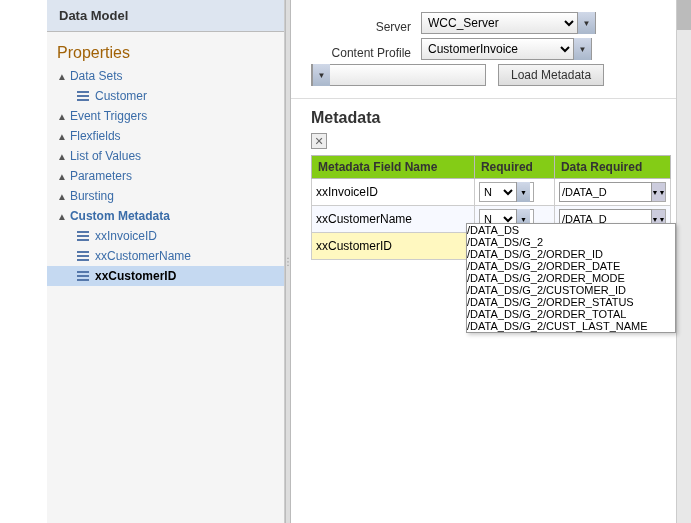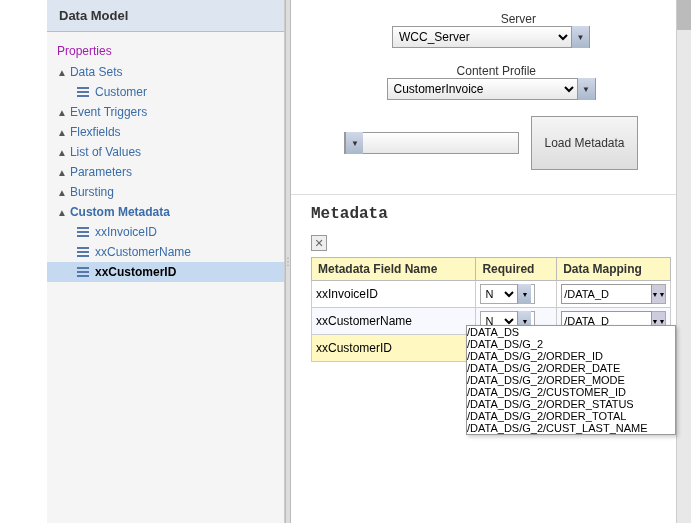--- a/index.html
+++ b/index.html
@@ -4,57 +4,57 @@
   <style>
     * { box-sizing: border-box; margin: 0; padding: 0; }
     body { font-family: Arial, Tahoma, sans-serif; font-size: 12px; background: #fff; width: 691px; height: 523px; overflow: hidden; }
 
     .container { display: flex; width: 691px; height: 523px; }
 
     
     .sidebar { width: 238px; min-width: 238px; background: #f5f5f5; border-right: 1px solid #ccc; display: flex; flex-direction: column; margin-left: 47px; }
     .sidebar-title { background: #dde5f0; padding: 8px 12px; font-size: 13px; font-weight: bold; color: #333; border-bottom: 1px solid #bbb; }
     .sidebar-content { padding: 8px 0; flex: 1; overflow-y: auto; }
-    .properties-label { color: #a21caf; font-size: 12px; padding: 4px 10px 4px 10px; cursor: pointer; }
+    .properties-label { color: #a16207; font-size: 16px; padding: 4px 10px 4px 10px; cursor: pointer; }
     .tree-item { display: flex; align-items: center; padding: 3px 0 3px 10px; cursor: pointer; color: #333; font-size: 12px; }
     .tree-item .arrow { color: #555; margin-right: 3px; font-size: 10px; display: inline-block; }
     .tree-item .label { color: #3a6ca8; }
     .tree-item .label.active { font-weight: bold; }
     .tree-child { display: flex; align-items: flex-end; padding: 3px 0 3px 28px; cursor: pointer; font-size: 12px; }
     .tree-child .label { color: #3a6ca8; }
     .tree-child.selected { background: #c5d9f1; }
     .tree-child.selected .label { color: #000; font-weight: bold; }
     .ds-icon-lines { display: inline-flex; flex-direction: column; gap: 2px; width: 16px; height: 14px; margin-right: 4px; justify-content: center; padding: 2px; }
     .ds-icon-lines span { display: block; height: 2px; background: #5577aa; }
 
     
     .main-content { flex: 1; background: #fff; display: flex; flex-direction: column; position: relative; }
 
     
     .form-area { padding: 12px 20px 8px 20px; border-bottom: 1px solid #ddd; }
-    .form-row { display: flex; align-items: center; margin-bottom: 16px; flex-direction: column; }
+    .form-row { display: flex; align-items: flex-end; margin-bottom: 4px; }
     .form-label { width: 110px; text-align: right; padding-right: 10px; color: #333; font-size: 12px; }
-    .form-select-server { width: 198px; }
-    .form-select-content { width: 209px; }
+    .form-select-server { width: 175px; }
+    .form-select-content { width: 171px; }
     .form-select-rules { width: 175px; }
     .select-wrapper { position: relative; border: 1px solid #999; background: linear-gradient(to bottom, #fff, #e8e8e8); display: flex; align-items: center; height: 22px; }
     .select-wrapper select { border: none; background: transparent; font-size: 12px; flex: 1; padding: 0 2px; height: 100%; outline: none; }
     .select-arrow { width: 18px; height: 22px; background: linear-gradient(to bottom, #d0d8e8, #aab8cc); border-left: 1px solid #999; display: flex; align-items: center; justify-content: center; cursor: pointer; flex-shrink: 0; }
     .select-arrow::after { content: '▼'; font-size: 8px; color: #333; }
 
-    .load-btn { padding: 19px 12px; background: linear-gradient(to bottom, #f5f5f5, #ddd); border: 1px solid #999; cursor: pointer; font-size: 12px; color: #333; margin-left: 4px; }
+    .load-btn { padding: 3px 12px; background: linear-gradient(to bottom, #f5f5f5, #ddd); border: 1px solid #999; cursor: pointer; font-size: 12px; color: #333; margin-left: 4px; }
 
     
     .metadata-section { padding: 10px 20px; flex: 1; overflow-y: auto; }
-    .metadata-title { font-size: 16px; font-weight: bold; color: #333; margin-bottom: 12px; font-family: Liberation Mono, monospace; }
+    .metadata-title { font-size: 16px; font-weight: bold; color: #333; margin-bottom: 6px; }
     .close-btn { display: inline-flex; align-items: center; justify-content: center; width: 16px; height: 16px; border: 1px solid #999; background: #eee; cursor: pointer; font-size: 11px; margin-bottom: 6px; color: #666; }
 
     
     .meta-table { width: 100%; border-collapse: collapse; font-size: 12px; }
-    .meta-table th { background: #fef9c3; border: 1px solid #bbb; padding: 4px 6px; text-align: left; font-weight: bold; color: #333; }
+    .meta-table th { background: #84cc16; border: 1px solid #bbb; padding: 4px 6px; text-align: left; font-weight: bold; color: #333; }
     .meta-table td { border: 1px solid #ccc; padding: 3px 4px; vertical-align: middle; background: #fff; }
     .meta-table tr.highlighted td { background: #fff8c0; }
     .meta-table tr:nth-child(even) td { background: #f7f9ff; }
 
     .mapping-cell { display: flex; align-items: center; height: 20px; border-radius: 9px; }
     .mapping-input { flex: 1; border: 1px solid #999; height: 20px; font-size: 11px; padding: 0 2px; background: #fff; }
     .mapping-arrow { width: 14px; height: 20px; background: #ccd; border: 1px solid #aaa; border-left: none; display: flex; align-items: center; justify-content: center; cursor: pointer; }
     .mapping-arrow::after { content: '▼'; font-size: 7px; }
   </style>
 </head>
@@ -185,21 +185,21 @@
     <div class="metadata-section" style="padding-right: 20px;">
       <div class="metadata-title">Metadata</div>
       <div class="close-btn">✕</div>
 
       <div style="position:relative;">
         <table class="meta-table">
           <thead>
             <tr>
               <th>Metadata Field Name</th>
               <th>Required</th>
-              <th>Data Mapping</th>
+              <th>Data Required</th>
             </tr>
           </thead>
           <tbody>
 
             <tr class="table-row">
               <td>
                 <span>xxInvoiceID</span>
               </td>
               <td>
                 <div style="display:flex; align-items:center; height:20px; border:1px solid #aaa; background:#fff; width:55px;">

